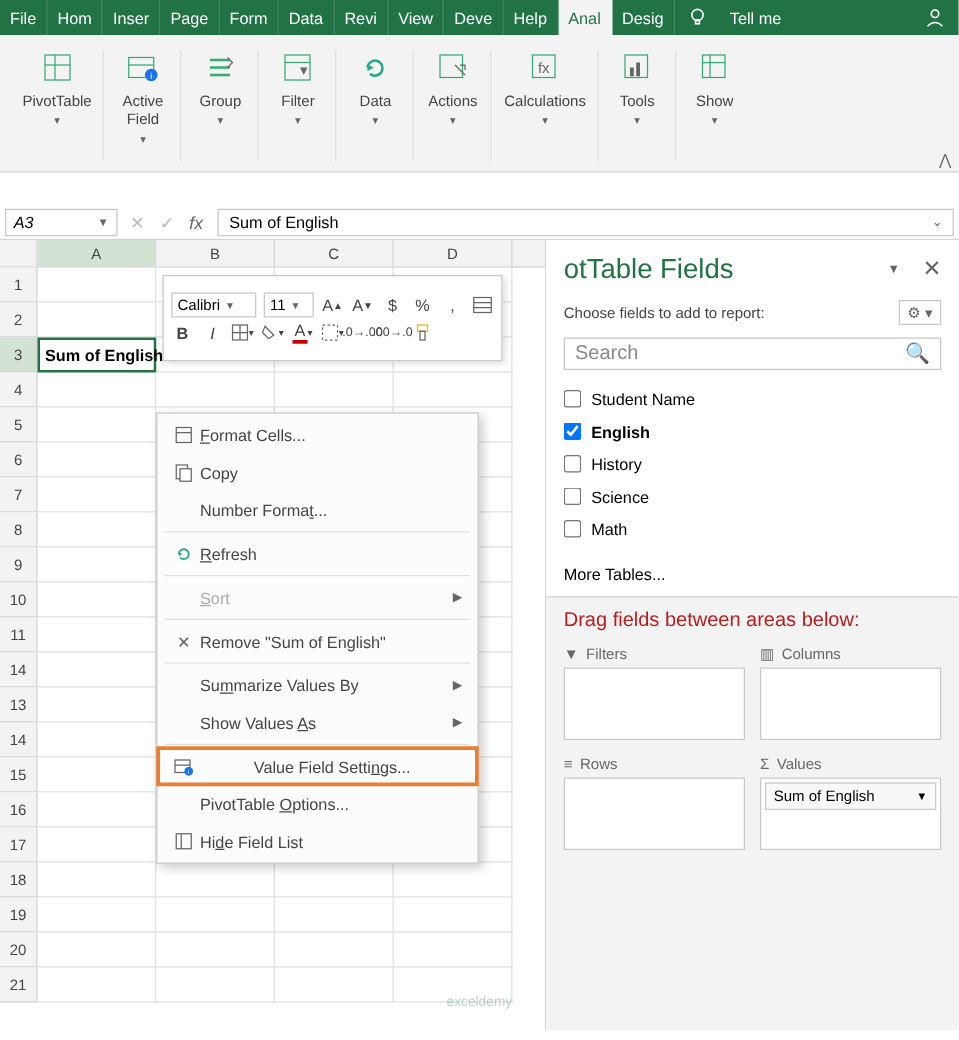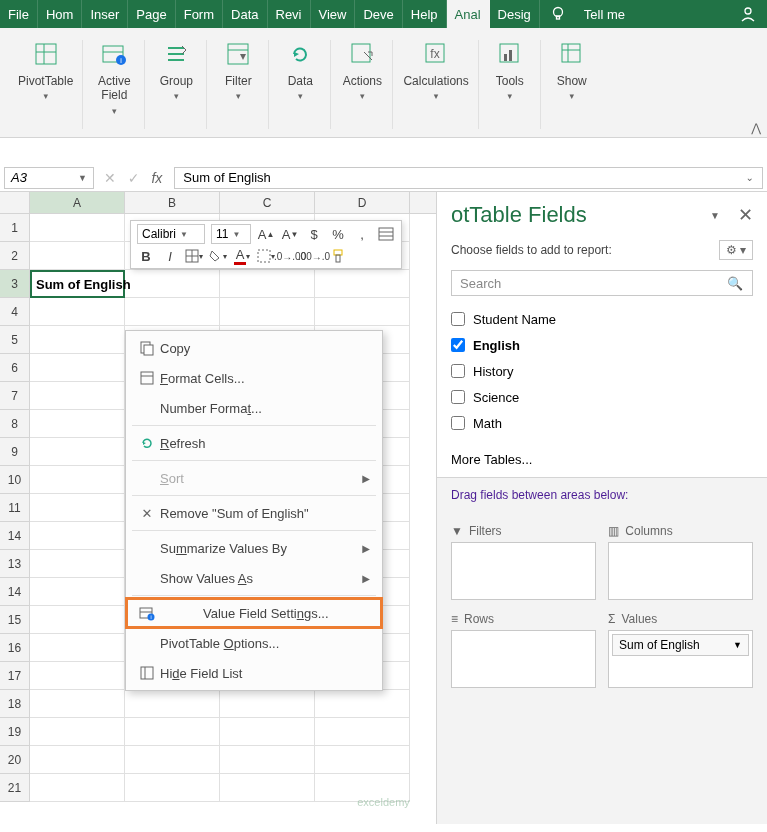--- a/index.html
+++ b/index.html
@@ -41,21 +41,21 @@
 .col-header { width: 95px; border-right: 1px solid #d4d4d4; display: flex; align-items: center; justify-content: center; font-size: 12px; color: #444; background: #f3f3f3; }
 .col-header.sel { background: #d2e3d3; }
 .rows { }
 .row { display: flex; height: 28px; }
 .row-header { width: 30px; background: #f3f3f3; border-right: 1px solid #d4d4d4; border-bottom: 1px solid #d4d4d4; display: flex; align-items: center; justify-content: center; font-size: 12px; color: #444; }
 .row-header.sel { background: #d2e3d3; }
 .cell { width: 95px; border-right: 1px solid #e0e0e0; border-bottom: 1px solid #e0e0e0; font-size: 13px; display: flex; align-items: center; padding: 0 4px; }
 .cell.active { border: 2px solid #217346; font-weight: bold; overflow: visible; white-space: nowrap; }
 
 
-.mini-toolbar { position: absolute; left: 130px; top: 220px; background: #fff; border: 1px solid #c8c8c8; box-shadow: 2px 2px 6px rgba(0,0,0,0.15); padding: 3px 6px; display: flex; flex-direction: column; gap: 3px; z-index: 30; }
+.mini-toolbar { position: absolute; left: 130px; top: 220px; background: #fff; border: 1px solid #c8c8c8; box-shadow: 2px 2px 6px rgba(0,0,0,0.15); padding: 13px 6px; display: flex; flex-direction: column; gap: 3px; z-index: 30; }
 .mini-row { display: flex; align-items: center; gap: 6px; }
 .mini-combo { border: 1px solid #c8c8c8; height: 20px; display: flex; align-items: center; padding: 0 4px; font-size: 12px; }
 .mini-combo .dd { font-size: 8px; margin-left: 4px; color: #666; }
 .mini-btn { width: 18px; height: 18px; display: flex; align-items: center; justify-content: center; font-size: 13px; color: #444; cursor: pointer; }
 .color-under { height: 3px; width: 12px; }
 
 
 .ctx-menu { position: absolute; left: 125px; top: 330px; width: 258px; background: #fcfcfc; border: 1px solid #c8c8c8; box-shadow: 3px 3px 8px rgba(0,0,0,0.2); z-index: 25; padding: 2px 0; }
 .ctx-item { display: flex; align-items: center; height: 30px; padding: 0 12px 0 8px; font-size: 13px; color: #444; cursor: pointer; }
 .ctx-item.disabled { color: #aaa; cursor: default; }
@@ -66,30 +66,30 @@
 .underline-letter { text-decoration: underline; }
 
 
 .pane { width: 330px; background: #fff; display: flex; flex-direction: column; position: relative; }
 .pane-header { display: flex; align-items: center; padding: 10px 14px 4px; }
 .pane-title { font-size: 22px; color: #217346; font-weight: 300; flex: 1; }
 .pane-dd { font-size: 10px; color: #666; margin-right: 18px; cursor: pointer; }
 .pane-close { font-size: 18px; color: #666; cursor: pointer; }
 .pane-sub { font-size: 12px; color: #444; padding: 8px 14px 6px; display: flex; align-items: center; }
 .pane-gear { margin-left: auto; border: 1px solid #c8c8c8; padding: 2px 6px; font-size: 12px; color: #666; cursor: pointer; }
-.pane-search { margin: 4px 14px 8px; border: 1px solid #c8c8c8; height: 26px; display: flex; align-items: center; padding: 0 8px; font-size: 13px; color: #888; }
+.pane-search { margin: 4px 14px 8px; border: 1px solid #c8c8c8; height: 26px; display: flex; align-items: center; padding: 0 8px; font-size: 16px; color: #888; }
 .pane-search .mag { margin-left: auto; color: #1a73e8; }
 .field-list { padding: 2px 14px 6px; }
 .field-item { display: flex; align-items: center; height: 26px; font-size: 13px; cursor: pointer; }
 .field-item input { margin-right: 8px; width: 14px; height: 14px; }
 .field-item.bold label { font-weight: bold; }
 .more-tables { font-size: 13px; padding: 10px 14px; cursor: pointer; }
 
 .drag-section { border-top: 1px solid #d4d4d4; padding: 10px 14px; flex: 1; background:#f3f3f3;}
-.drag-label { font-size: 12px; color: #4c1d95; margin-bottom: 22px; }
+.drag-label { font-size: 16px; color: #b91c1c; margin-bottom: 10px; }
 .drag-grid { display: grid; grid-template-columns: 1fr 1fr; gap: 12px; }
 .drag-box { }
 .drag-box-title { font-size: 12px; color: #666; display: flex; align-items: center; gap: 6px; margin-bottom: 4px; }
 .drag-box-body { border: 1px solid #c8c8c8; background: #fff; min-height: 58px; padding: 3px; }
 .drag-pill { border: 1px solid #c8c8c8; background: #f8f8f8; font-size: 12px; padding: 3px 6px; display: flex; align-items: center; cursor: pointer; }
 .drag-pill .dd { margin-left: auto; font-size: 9px; }
 
 .watermark { position: absolute; left: 50%; transform: translateX(-50%); bottom: 24px; font-size: 11px; color: #8fb89a; opacity: .6; pointer-events: none; }
 
 svg { display: block; }
@@ -461,34 +461,34 @@
             <rect x="5" y="6" width="4" height="7" fill="none" stroke="#666"></rect>
           </svg>
         </div>
     </div>
   </div>
 
   <div class="ctx-menu">
     <div class="ctx-item">
       <span class="ctx-icon">
           <svg width="16" height="16">
+            <rect x="2" y="2" width="12" height="12" fill="none" stroke="#666"></rect>
+            <line x1="2" y1="6" x2="14" y2="6" stroke="#666"></line>
+          </svg>
+        </span>
+      <span><span class="underline-letter">F</span>ormat Cells...</span>
+    </div>
+    <div class="ctx-item">
+      <span class="ctx-icon">
+          <svg width="16" height="16">
             <rect x="2" y="2" width="9" height="11" fill="none" stroke="#666"></rect>
             <rect x="5" y="5" width="9" height="10" fill="#fff" stroke="#666"></rect>
           </svg>
         </span>
       <span>Copy</span>
-    </div>
-    <div class="ctx-item">
-      <span class="ctx-icon">
-          <svg width="16" height="16">
-            <rect x="2" y="2" width="12" height="12" fill="none" stroke="#666"></rect>
-            <line x1="2" y1="6" x2="14" y2="6" stroke="#666"></line>
-          </svg>
-        </span>
-      <span><span class="underline-letter">F</span>ormat Cells...</span>
     </div>
     <div class="ctx-item">
       <span class="ctx-icon"></span>
       <span>Number Forma<span class="underline-letter">t</span>...</span>
     </div>
     <div class="ctx-sep"></div>
     <div class="ctx-item">
       <span class="ctx-icon">
           <svg width="16" height="16">
             <path d="M4 8 a4 4 0 1 1 1 3" fill="none" stroke="#2a8" stroke-width="1.5"></path>

